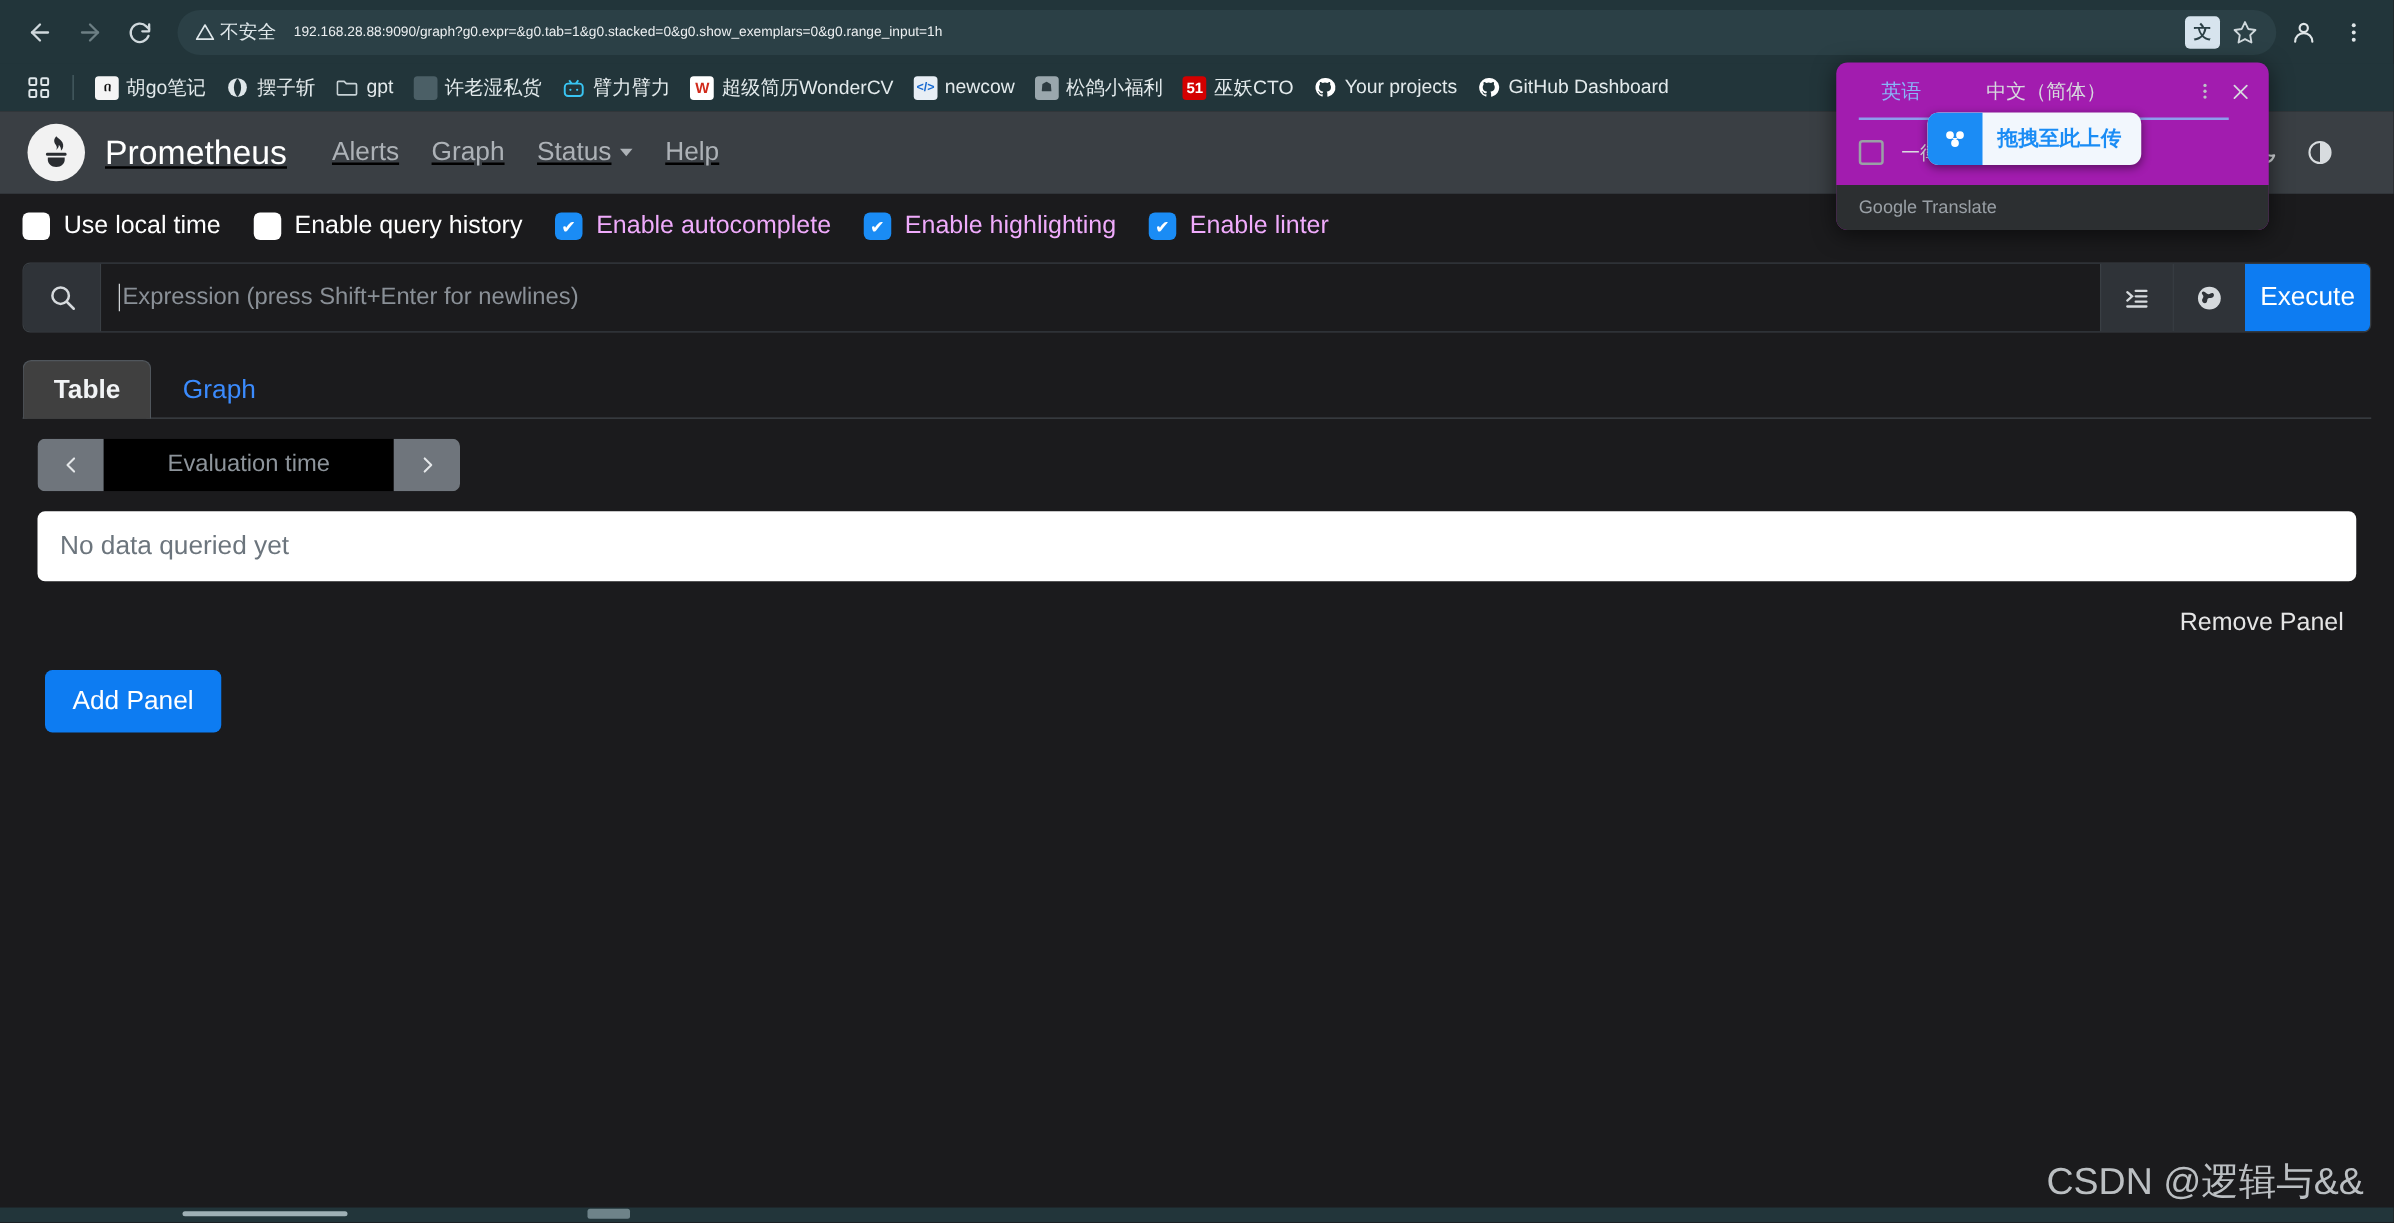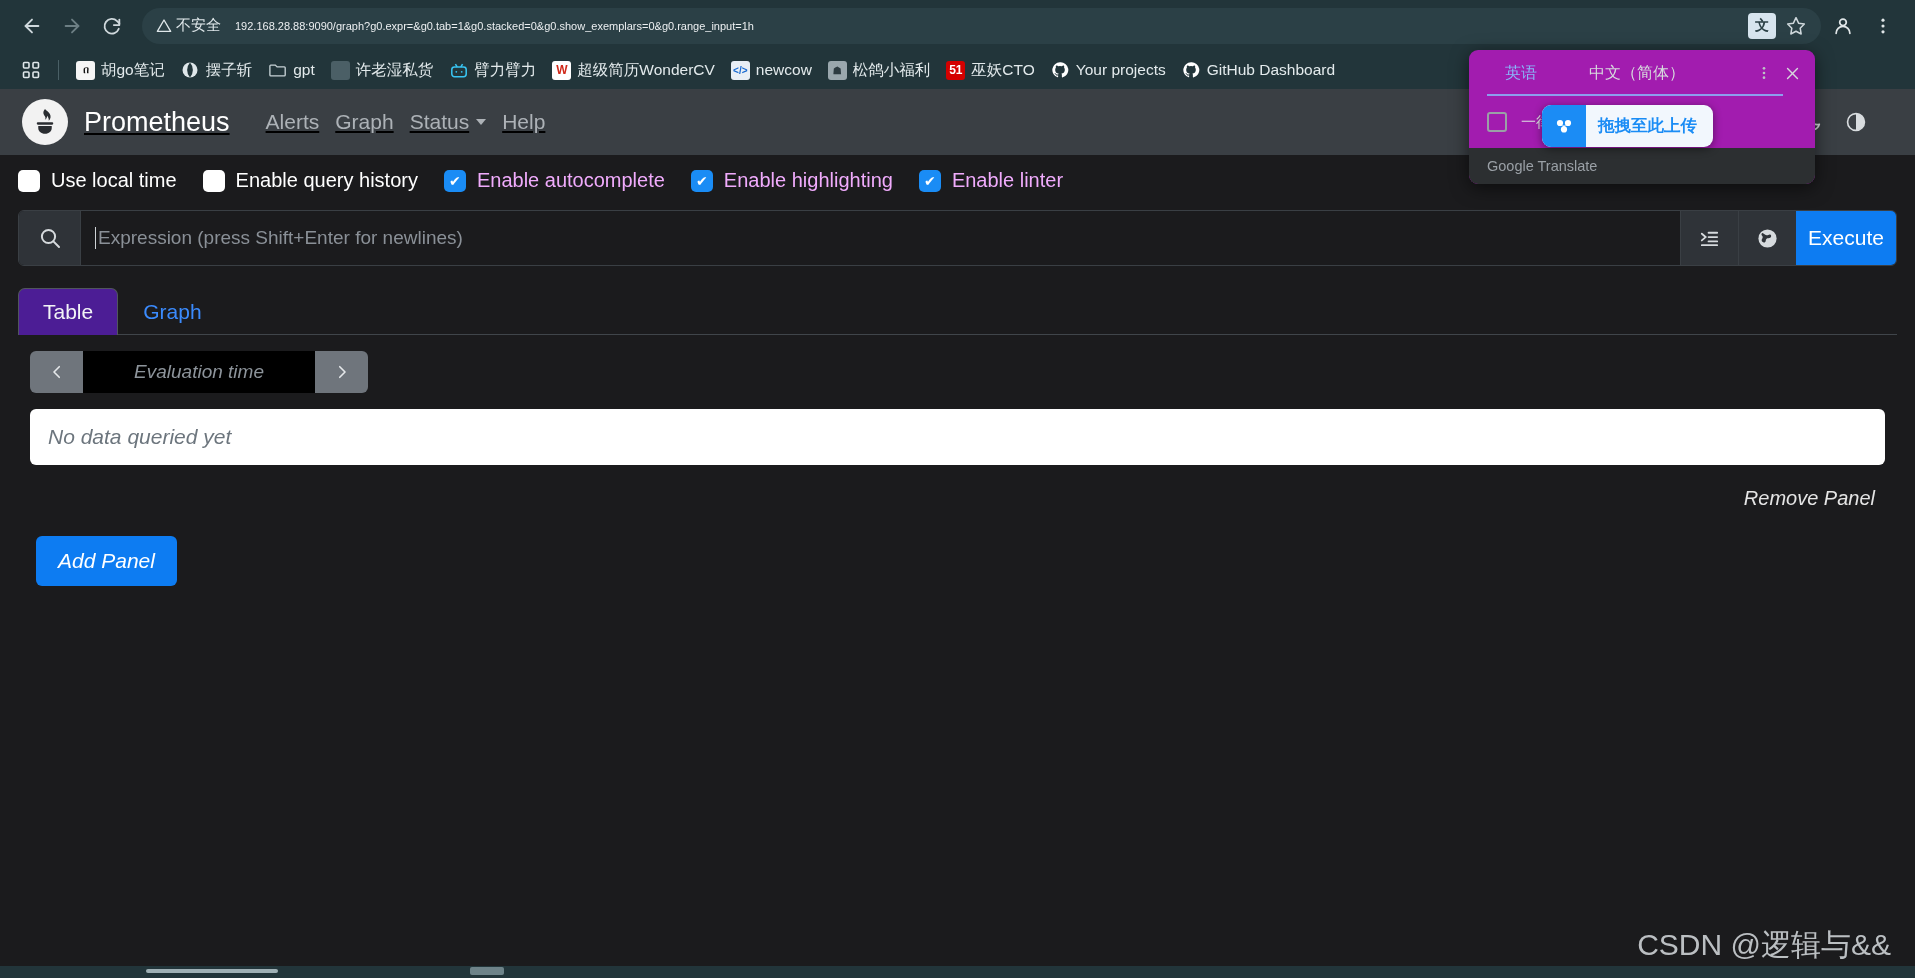--- a/index.html
+++ b/index.html
@@ -210,21 +210,21 @@
     padding: 0 18px;
     border-bottom-left-radius: 9px;
     border-bottom-right-radius: 9px;
   }
   .tp-foot span { color: #9aa0a6; font-size: 14.5px; }
 
   
   .upload-chip {
     position: absolute;
     left: 1542px;
-    top: 105px;
+    top: 90px;
     display: flex;
     align-items: center;
     height: 42px;
     border-radius: 9px;
     background: #f2f7fd;
     box-shadow: 0 2px 8px rgba(0,0,0,.45);
     z-index: 60;
     overflow: hidden;
   }
   .upload-chip .uc-icon {
@@ -258,21 +258,21 @@
     background: #f2f2f2;
     display: flex; align-items: center; justify-content: center;
     flex: 0 0 auto;
   }
   .brand {
     color: #fff;
     font-size: 27px;
     margin-left: 16px;
     white-space: nowrap;
   }
-  .pnav-links { display: flex; align-items: center; gap: 16px; margin-left: 36px; }
+  .pnav-links { display: flex; align-items: center; gap: 26px; margin-left: 36px; }
   .pnav-link {
     color: #adb2b7;
     font-size: 21px;
     white-space: nowrap;
     display: flex; align-items: center; gap: 7px;
   }
   .caret {
     width: 0; height: 0;
     border-left: 5px solid transparent;
     border-right: 5px solid transparent;
@@ -378,24 +378,25 @@
     color: #3b8bfd;
     border: 1px solid transparent;
     border-bottom: none;
     border-top-left-radius: 7px;
     border-top-right-radius: 7px;
     margin-bottom: -1px;
   }
   .tab.active {
     color: #f2f4f6;
     border-color: #50565c;
-    background: #4c1d95;
-  }
-
-  .panel { margin: 0 18px; padding-top: 16px; font-style: italic; }
+    background: #404040;
+    font-weight: bold;
+  }
+
+  .panel { margin: 0 18px; padding-top: 16px; }
 
   .evalrow {
     display: flex;
     align-items: stretch;
     width: 338px;
     height: 42px;
     border-radius: 6px;
     overflow: hidden;
     margin-left: 12px;
   }

